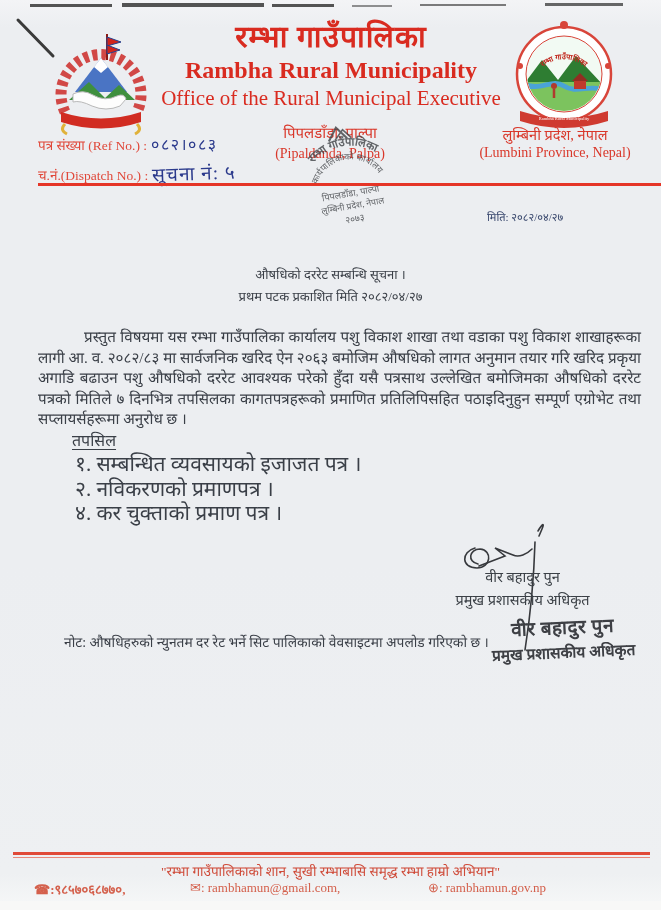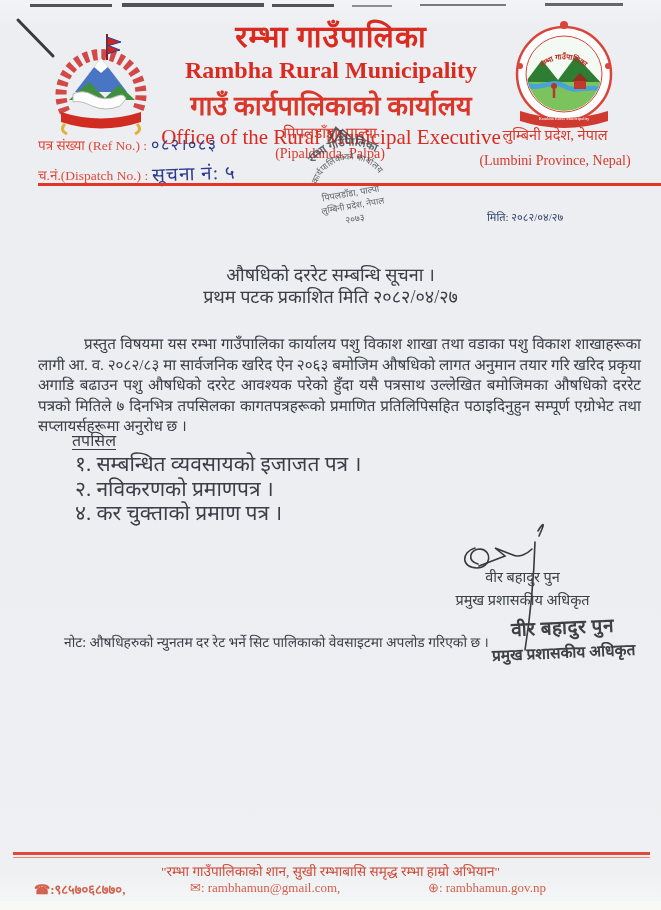--- a/index.html
+++ b/index.html
@@ -22,21 +22,21 @@
   .reflabel { font-size:13.5px; color:#e0483a; }
   .handwrite { color:#2b3a8c; font-size:16px; letter-spacing:1.5px; }
   .handwrite2 { color:#2b3a8c; font-size:19px; letter-spacing:1px; display:inline-block; transform:rotate(-2deg); }
 
   .place-np { font-size:15px; color:#d9372a; }
   .place-en { font-size:14px; color:#d9372a; }
 
   .divider { background:#e53527; height:3px; }
   .date { font-size:11px; color:#36456b; }
 
-  .subject { font-size:18px; color:#3a3f47; line-height:22px; }
+  .subject { font-size:13px; color:#3a3f47; line-height:22px; }
   .bodytext { font-size:15.2px; color:#3a3f47; line-height:20.6px; text-align:justify; }
   .bodytext p { text-indent:46px; }
   .listtitle { font-size:16px; color:#3a3f47; text-decoration:underline; text-underline-offset:3px; }
   .listitem { font-size:21px; color:#3a3f47; line-height:24.5px; }
 
   .sig-name { font-size:14.5px; color:#3b4046; }
   .sig-title { font-size:14.5px; color:#3b4046; }
   .note { font-size:13.8px; color:#3a3f47; }
 
   .namestamp { font-weight:bold; color:#3e4045; transform:rotate(-2.5deg); }
@@ -102,41 +102,40 @@
     <text font-size="7.5" fill="#c1281e" text-anchor="middle" font-weight="bold">
       <textPath href="#rlogoarc" startOffset="50%">रम्भा गाउँपालिका</textPath>
     </text>
     <path d="M 8,93 Q 52,107 96,93 L 96,103 Q 52,117 8,103 Z" fill="#cf3a30"></path>
     <text x="52" y="102" font-size="4.5" fill="#ffffff" text-anchor="middle">Rambha Rural Municipality</text>
   </svg>
 
   <div class="abs center" style="left:140px;top:15px;width:382px;">
     <div class="t-np1 nowrap">रम्भा गाउँपालिका</div>
     <div class="t-en1 nowrap" style="margin-top:1px;">Rambha Rural Municipality</div>
-    <div class="t-np2 nowrap" style="margin-top:2px;">गाउँ कार्यपालिकाको कार्यालय</div>
     <div class="t-en2 nowrap" style="margin-top:2px;">Office of the Rural Municipal Executive</div>
   </div>
 
   <div class="abs nowrap" style="left:38px;top:133px;">
     <span class="reflabel">पत्र संख्या (Ref No.) :</span>
     <span class="handwrite">०८२।०८३</span>
   </div>
   <div class="abs nowrap" style="left:38px;top:160px;">
     <span class="reflabel">च.नं.(Dispatch No.) :</span>
     <span class="handwrite2">सूचना नं: ५</span>
   </div>
 
   <div class="abs center" style="left:230px;top:122px;width:200px;">
     <div class="place-np nowrap">पिपलडाँडा, पाल्पा</div>
     <div class="place-en nowrap" style="margin-top:4px;">(Pipaldanda, Palpa)</div>
   </div>
 
   <div class="abs center" style="left:455px;top:124px;width:200px;">
     <div class="place-np nowrap" style="font-size:14.5px;">लुम्बिनी प्रदेश, नेपाल</div>
-    <div class="place-en nowrap" style="margin-top:9px;">(Lumbini Province, Nepal)</div>
+    <div class="place-en nowrap" style="margin-top:1px;">(Lumbini Province, Nepal)</div>
   </div>
 
   <div class="abs" style="left:283px;top:112px;width:128px;height:122px;transform:rotate(-10deg);opacity:.82;">
     <svg width="128" height="122" viewBox="0 0 120 118">
       <defs>
         <path id="starc1" d="M 14,70 A 47,47 0 0 1 106,70"></path>
         <path id="starc2" d="M 27,72 A 34,34 0 0 1 93,72"></path>
       </defs>
       <g fill="#44474b">
         <polyline points="48,26 57,14 66,26" fill="none" stroke="#44474b" stroke-width="2"></polyline>
@@ -156,21 +155,21 @@
 
   <div class="abs divider" style="left:38px;top:183px;width:623px;"></div>
 
   <div class="abs date nowrap" style="left:487px;top:209px;">मिति: २०८२/०४/२७</div>
 
   <div class="abs center" style="left:0;top:264px;width:661px;">
     <div class="subject nowrap">औषधिको दररेट सम्बन्धि सूचना ।</div>
     <div class="subject nowrap">प्रथम पटक प्रकाशित मिति २०८२/०४/२७</div>
   </div>
 
-  <div class="abs bodytext" style="left:38px;top:334px;width:603px;">
+  <div class="abs bodytext" style="left:38px;top:327px;width:603px;">
     <p>प्रस्तुत विषयमा यस रम्भा गाउँपालिका कार्यालय पशु विकाश शाखा तथा वडाका पशु विकाश शाखाहरूका लागी आ. व. २०८२/८३ मा सार्वजनिक खरिद ऐन २०६३ बमोजिम औषधिको लागत अनुमान तयार गरि खरिद प्रकृया अगाडि बढाउन पशु औषधिको दररेट आवश्यक परेको हुँदा यसै पत्रसाथ उल्लेखित बमोजिमका औषधिको दररेट पत्रको मितिले ७ दिनभित्र तपसिलका कागतपत्रहरूको प्रमाणित प्रतिलिपिसहित पठाइदिनुहुन सम्पूर्ण एग्रोभेट तथा सप्लायर्सहरूमा अनुरोध छ ।</p>
   </div>
 
   <div class="abs listtitle nowrap" style="left:72px;top:429px;">तपसिल</div>
   <div class="abs" style="left:75px;top:452px;width:520px;">
     <div class="listitem nowrap">१.  सम्बन्धित व्यवसायको इजाजत पत्र ।</div>
     <div class="listitem nowrap">२.  नविकरणको प्रमाणपत्र ।</div>
     <div class="listitem nowrap">४.  कर चुक्ताको प्रमाण पत्र ।</div>
   </div>
 

